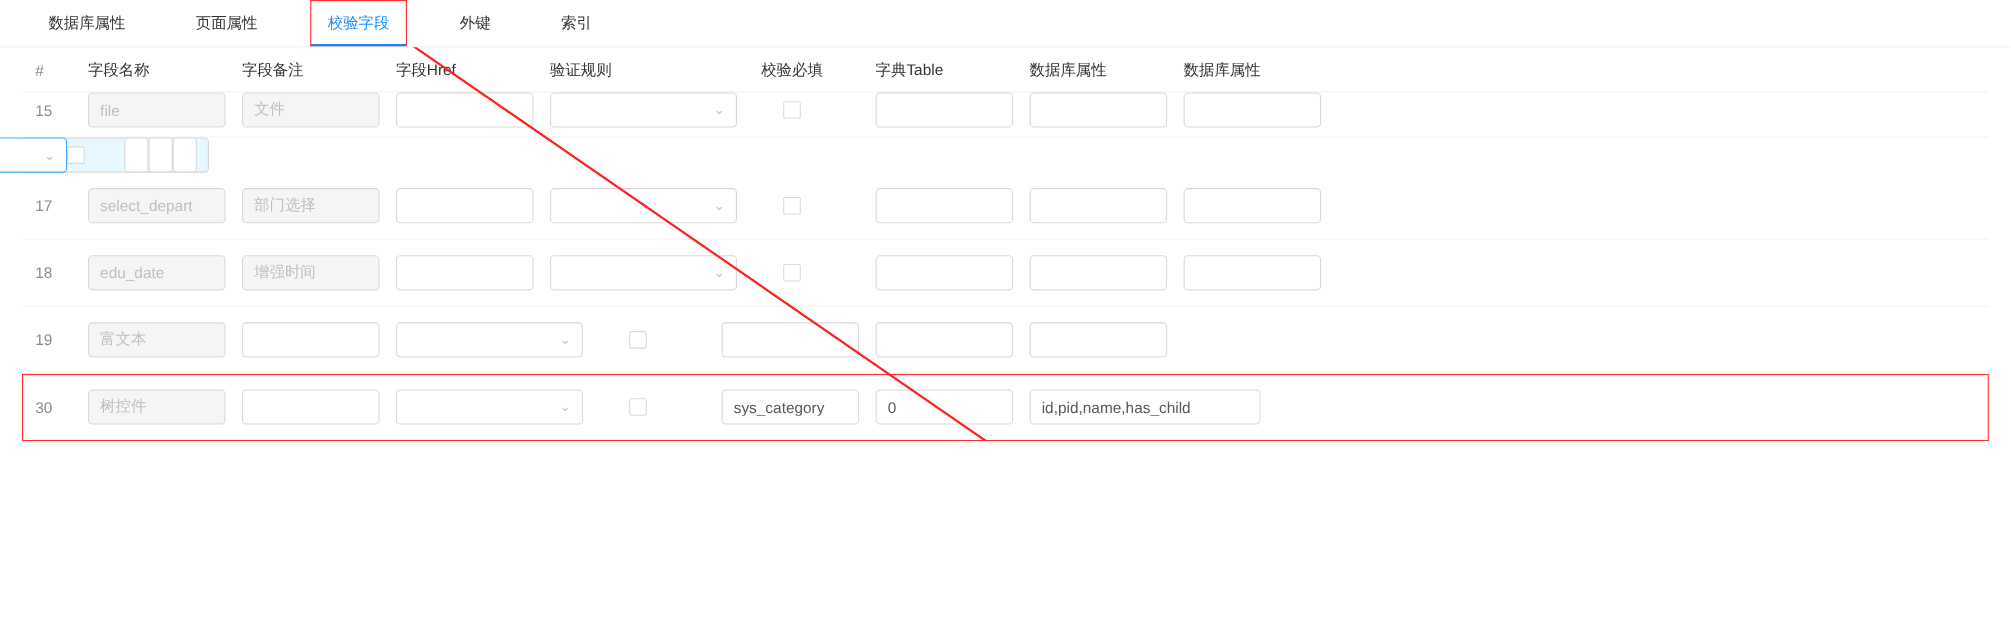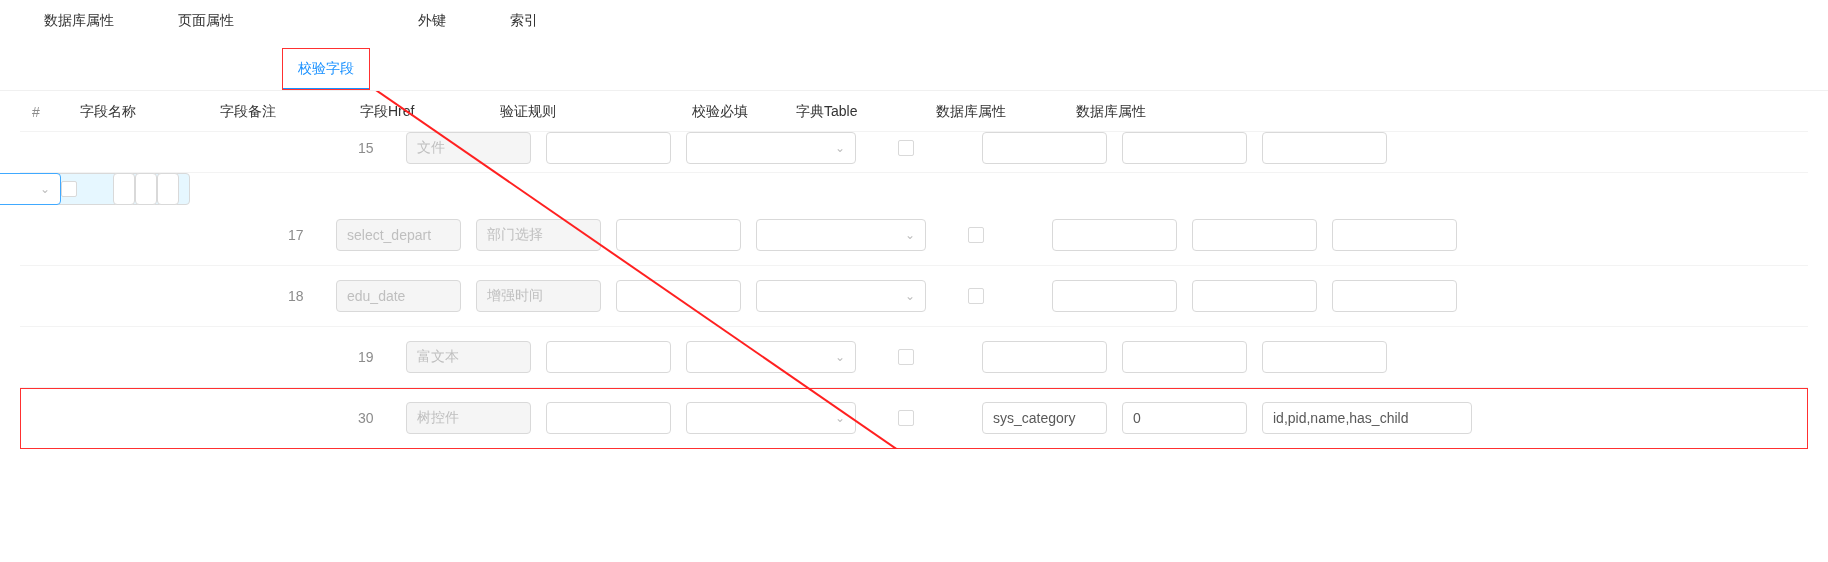--- a/index.html
+++ b/index.html
@@ -23,39 +23,37 @@
     cursor: pointer;
     position: relative;
   }
   .tab.active {
     color: #1890ff;
     border-bottom: 2px solid #1890ff;
   }
   .tab.annot {
     outline: 1.5px solid #ff3030;
     outline-offset: -1px;
-    margin-top: 48px;
   }
   .table-wrap {
     padding: 0 20px;
     position: relative;
   }
   .thead, .trow {
     display: flex;
     align-items: center;
     border-bottom: 1px solid #f3f3f3;
   }
   .thead {
     padding: 12px 0 10px 0;
     color: #333;
     font-size: 14px;
   }
   .trow {
     padding: 14px 0;
-    justify-content: center;
   }
   .trow.sel {
     background: #e6f7ff;
   }
   .trow.annot {
     outline: 1.5px solid #ff3030;
     outline-offset: -1px;
   }
   .col-idx   { width: 60px; padding-left: 12px; color: #8c8c8c; }
   .col-name  { width: 140px; }
@@ -135,20 +133,21 @@
     <div class="col-href">字段Href</div>
     <div class="col-rule">验证规则</div>
     <div class="col-req">校验必填</div>
     <div class="col-table">字典Table</div>
     <div class="col-code">数据库属性</div>
     <div class="col-text">数据库属性</div>
   </div>
 
   <div class="trow" style="padding-top:0;padding-bottom:8px;">
     <div class="col-idx">15</div>
+    <div class="col-name"><input class="inp" disabled="" value="file" style=""></div>
     <div class="col-remark"><input class="inp" disabled="" value="文件" style=""></div>
     <div class="col-href"><input class="inp" value="" style=""></div>
     <div class="col-rule">
         <div class="sel">
           <span class="chev">⌄</span>
         </div>
       </div>
     <div class="col-req">
         <div class="chk"></div>
       </div>

